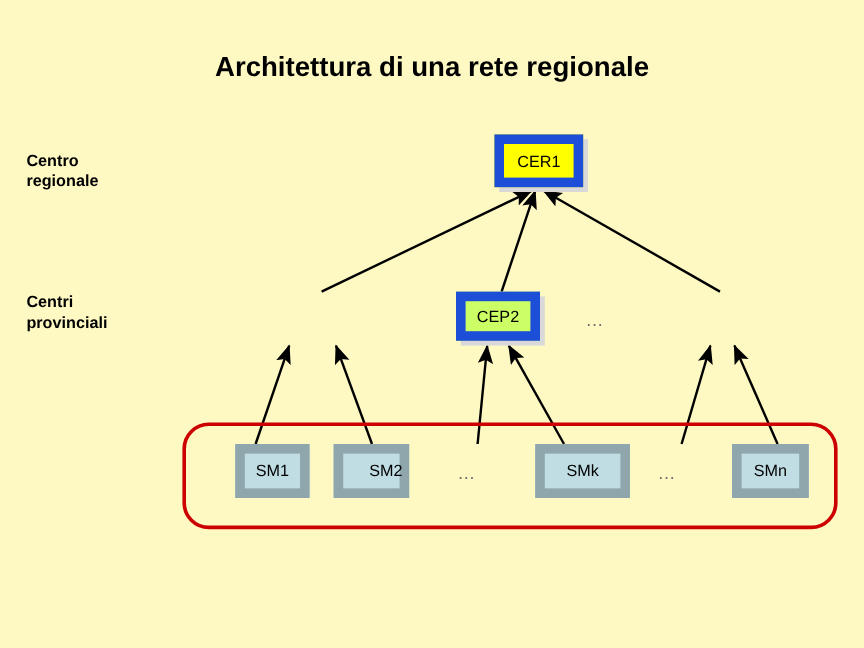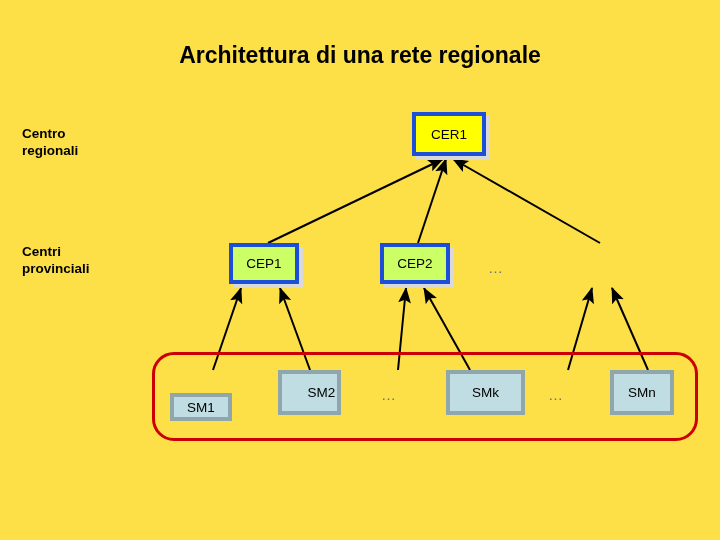--- a/index.html
+++ b/index.html
@@ -12,21 +12,21 @@
     height: 540px;
     position: relative;
     overflow: hidden;
     font-family: "Liberation Sans", sans-serif;
   }
   #slide {
     position: absolute;
     left: 0; top: 0;
     width: 720px;
     height: 540px;
-    background: #fde047;
+    background: #fef9c3;
   }
   #title {
     position: absolute;
     left: 0;
     top: 42px;
     width: 720px;
     text-align: center;
     font-size: 23px;
     font-weight: bold;
     color: #000000;
@@ -45,21 +45,21 @@
   #label-stazioni{ left: 22px; top: 381px; }
 
   .node {
     position: absolute;
     box-sizing: border-box;
     display: flex;
     align-items: center;
     justify-content: center;
     font-size: 13.5px;
     color: #000000;
-    border: 4px solid #1d4ed8;
+    border: 8px solid #1d4ed8;
   }
   .node.shadowed {
     box-shadow: 4px 4px 0 0 #d9d9d9;
   }
   .node-cer  { background: #ffff00; }
   .node-cep  { background: #ccff66; }
   .node-sm   { background: #bfdde2; border-color: #8fa6ad; }
 
   .ellipsis {
     position: absolute;
@@ -90,21 +90,21 @@
   }
 </style>
 </head>
 <body>
 
 <div id="slide">
 
   <div id="title">Architettura di una rete regionale</div>
 
   <div class="row-label" id="label-centro">Centro
-regionali</div>
+regionale</div>
 
   <div class="row-label" id="label-centri">Centri
 provinciali</div>
 
 
   <svg id="edges" viewBox="0 0 720 540" xmlns="http://www.w3.org/2000/svg">
     <defs>
       <marker id="ah" markerWidth="9" markerHeight="9" refX="7.5" refY="3.2" orient="auto" markerUnits="strokeWidth">
         <path d="M0,0 L8,3.2 L0,6.4 L1.6,3.2 z" fill="#000000"></path>
       </marker>
@@ -123,30 +123,29 @@
       <line x1="398" y1="370" x2="406" y2="288"></line>
       <line x1="470" y1="370" x2="424" y2="288"></line>
 
       <line x1="568" y1="370" x2="592" y2="288"></line>
       <line x1="648" y1="370" x2="612" y2="288"></line>
     </g>
   </svg>
 
   <div class="node node-cer shadowed" style="left:412px; top:112px; width:74px; height:44px;">CER1</div>
 
-  <div class="node node-cep shadowed" style="left:229px; top:243px; width:70px; height:41px;">CEP1</div>
 
   <div class="node node-cep shadowed" style="left:380px; top:243px; width:70px; height:41px;">CEP2</div>
 
   <div class="ellipsis" style="left:488px; top:260px;">…</div>
 
 
   <div id="red-group"></div>
 
-  <div class="node node-sm" style="left:170px; top:370px; width:62px; height:28px;margin-top:23px;">SM1</div>
+  <div class="node node-sm" style="left:196px; top:370px; width:62px; height:45px;">SM1</div>
 
   <div class="node node-sm" style="left:278px; top:370px; width:63px; height:45px;padding-left:24px;">SM2</div>
 
   <div class="ellipsis" style="left:381px; top:387px;">…</div>
 
   <div class="node node-sm" style="left:446px; top:370px; width:79px; height:45px;">SMk</div>
 
   <div class="ellipsis" style="left:548px; top:387px;">…</div>
 
   <div class="node node-sm" style="left:610px; top:370px; width:64px; height:45px;">SMn</div>

